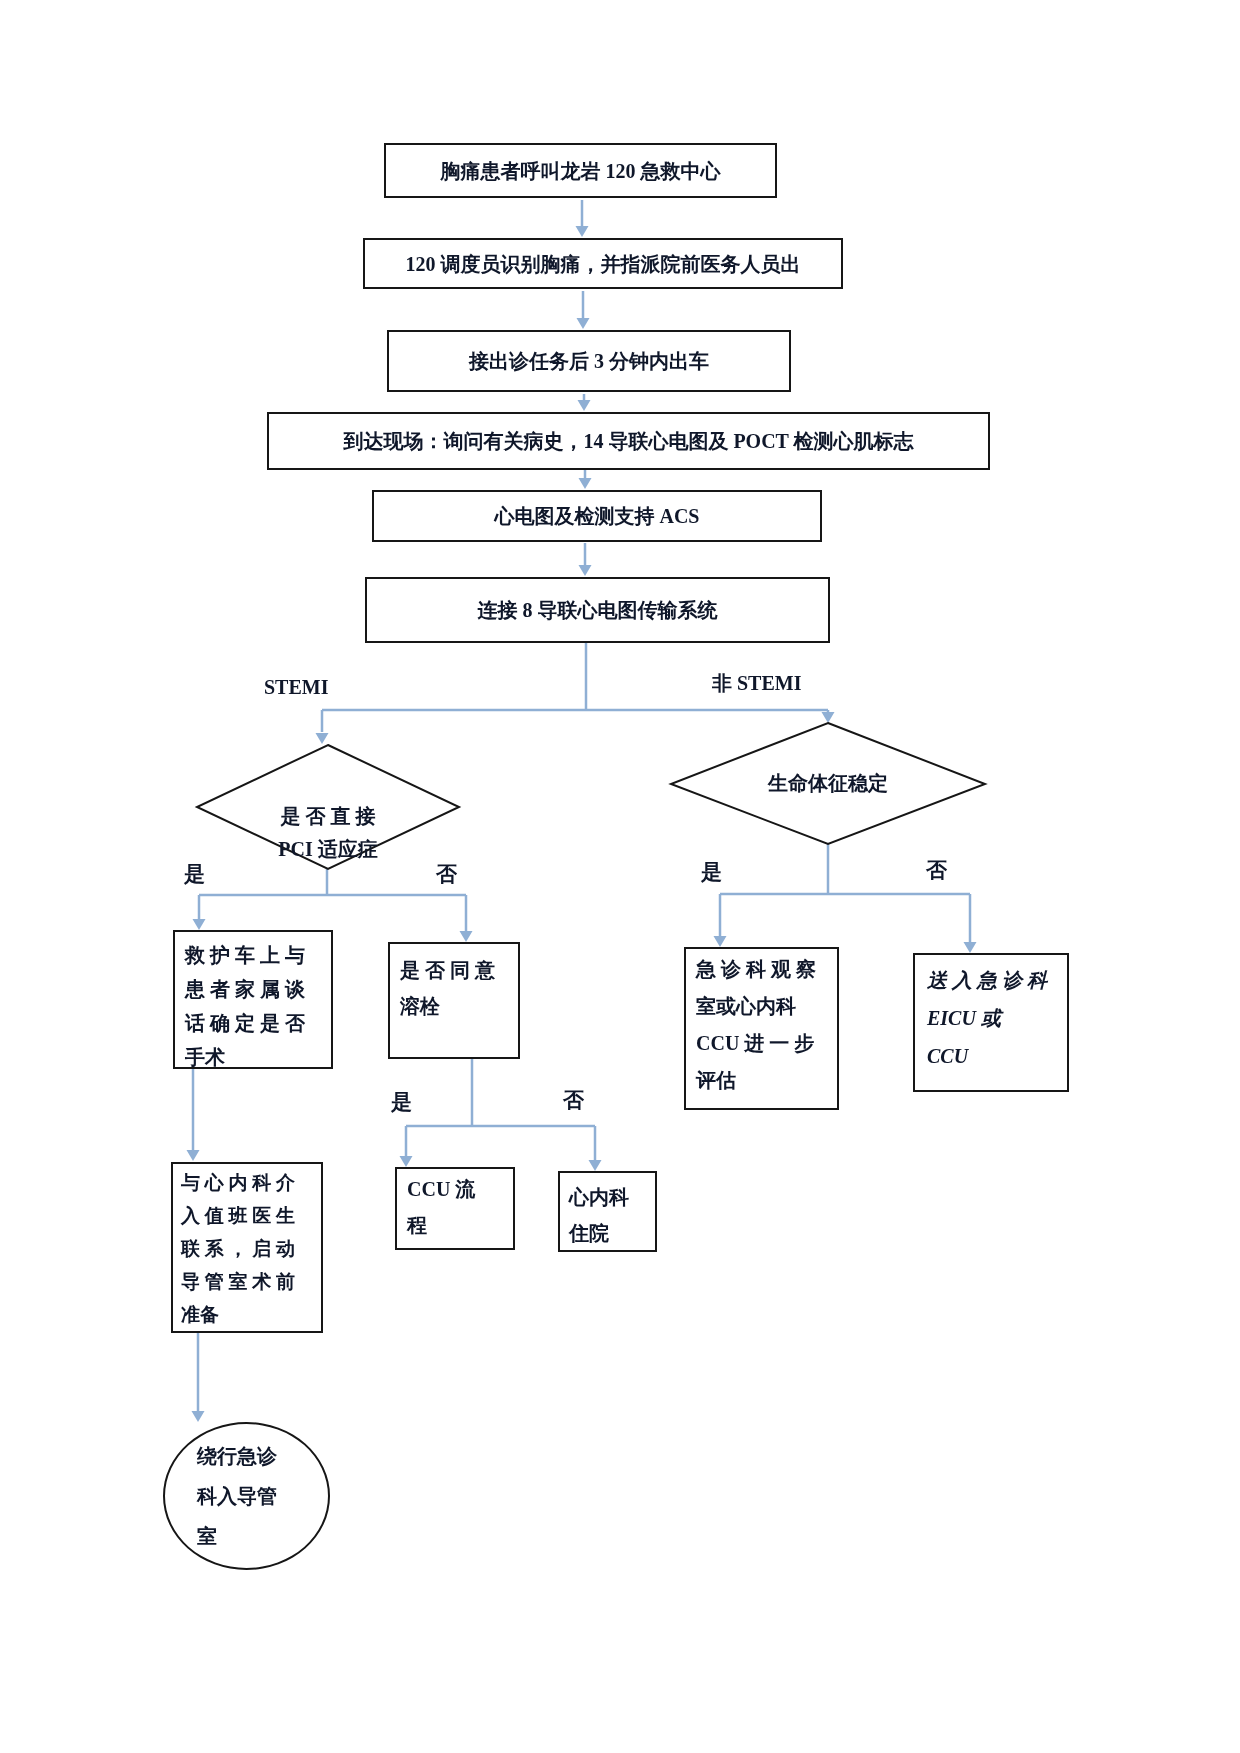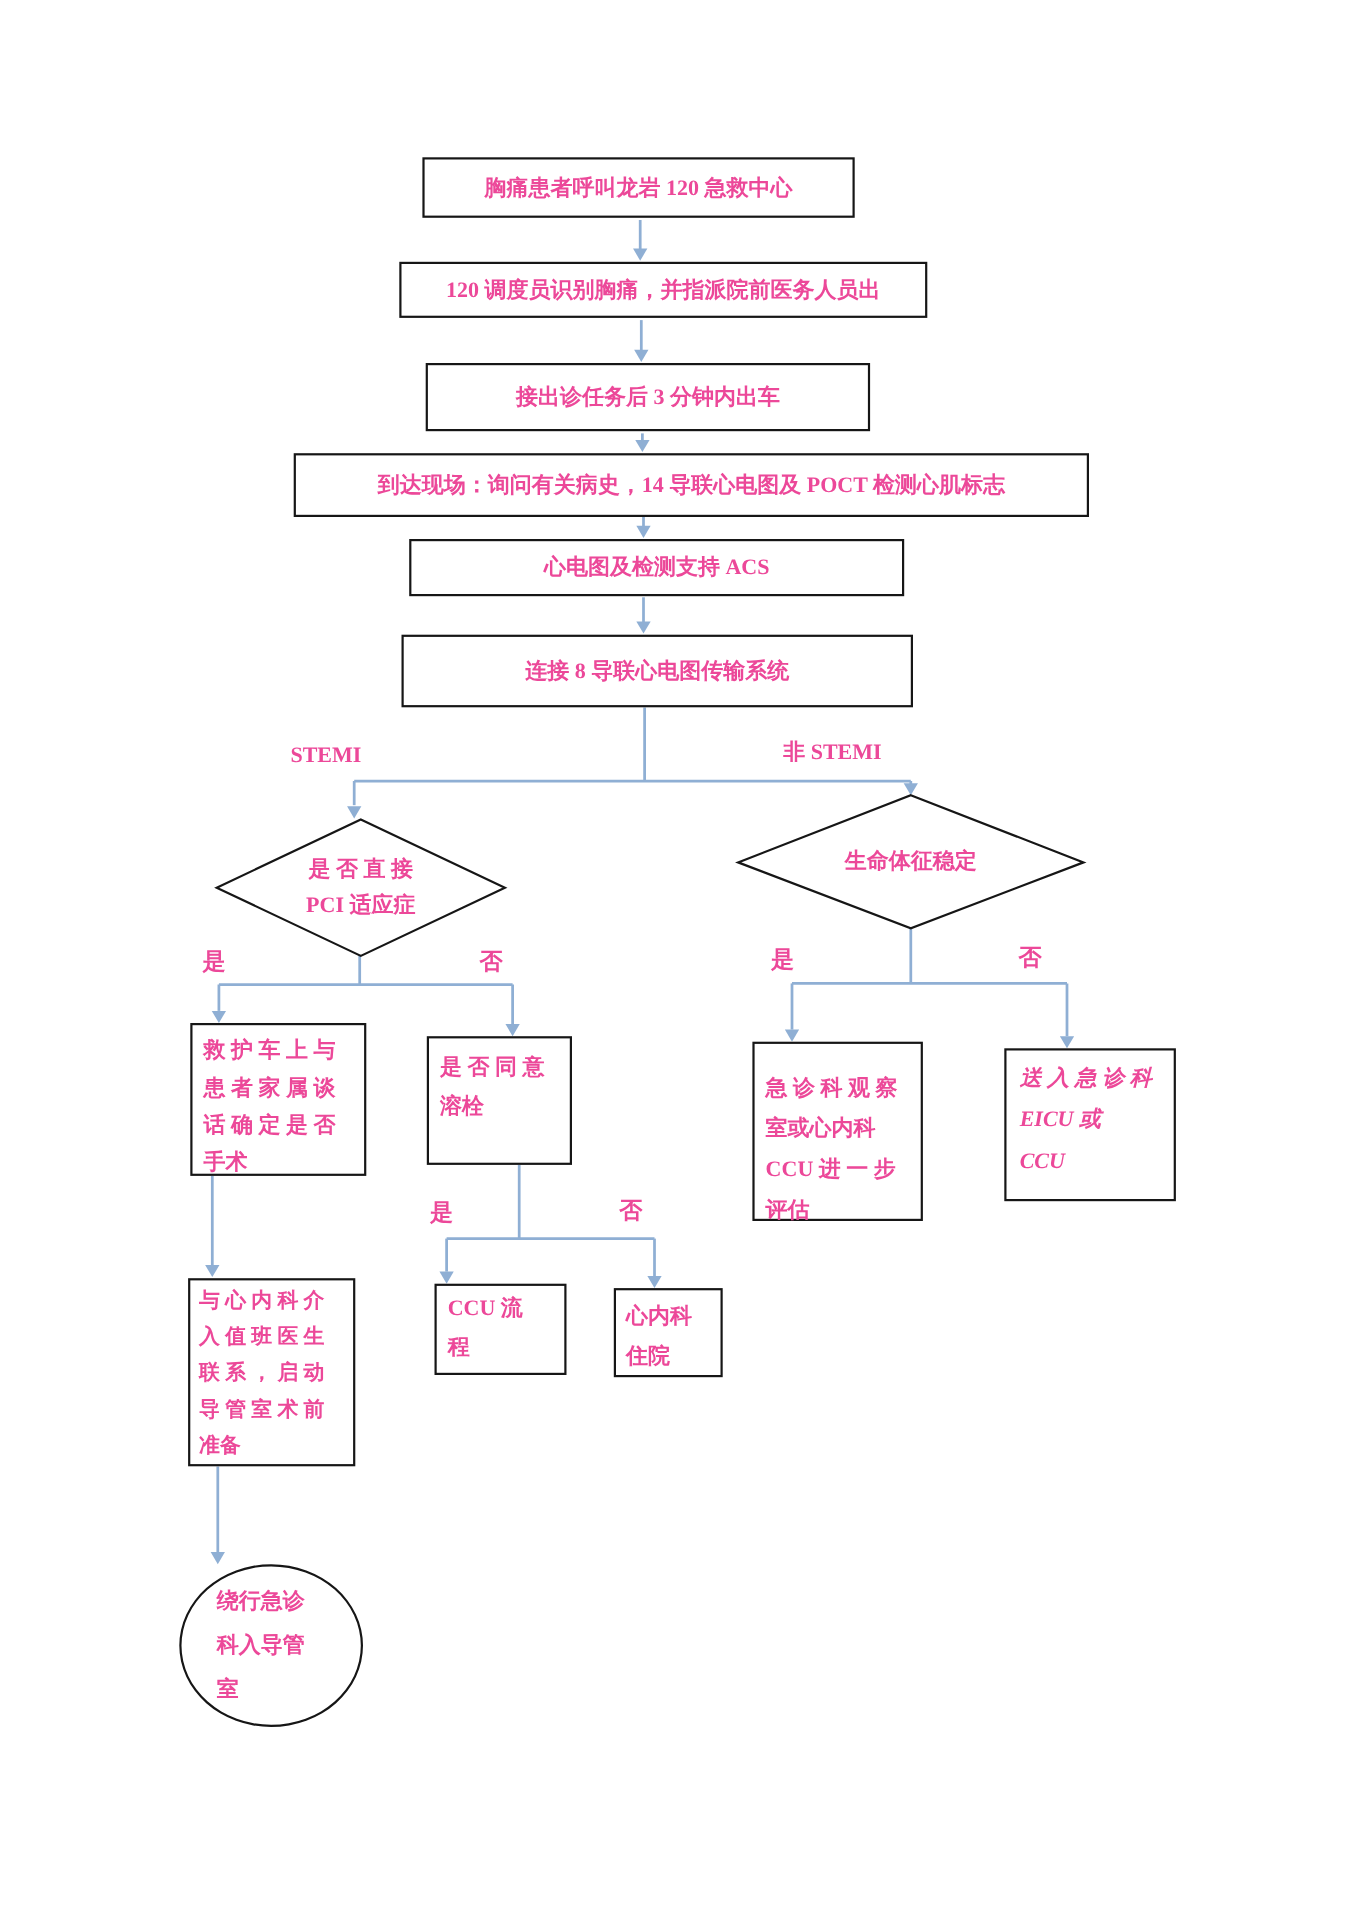--- a/index.html
+++ b/index.html
@@ -2,21 +2,21 @@
 <html><head>
 <meta charset="utf-8">
 <style>
   html,body{margin:0;padding:0;background:#ffffff;}
   .canvas{
     position:relative;
     width:1084px;height:1753px;
     background:#ffffff;
     font-family:"Liberation Serif","DejaVu Serif",serif;
     font-weight:700;
-    color:#ec4899;
+    color:#0f172a;
     overflow:hidden;
   }
   .lines{position:absolute;left:0;top:0;z-index:1;}
   .node{
     position:absolute;
     box-sizing:border-box;
     background:#ffffff;
     border:2px solid #161616;
     z-index:2;
     white-space:pre-line;
@@ -96,21 +96,21 @@
 
   <div class="node center" style="left:267px;top:412px;width:723px;height:58px;">到达现场：询问有关病史，14 导联心电图及 POCT 检测心肌标志</div>
 
   <div class="node center" style="left:372px;top:490px;width:450px;height:52px;">心电图及检测支持 ACS</div>
 
   <div class="node center" style="left:365px;top:577px;width:465px;height:66px;">连接 8 导联心电图传输系统</div>
 
   <span class="lbl" style="left:264px;top:676px;font-size:20px;">STEMI</span>
   <span class="lbl" style="left:712px;top:670px;font-size:20px;text-align:center;">非 STEMI</span>
 
-  <div class="dtext" style="left:197px;top:745px;width:262px;height:124px;">是 否 直 接
+  <div class="dtext" style="left:197px;top:771px;width:262px;height:124px;">是 否 直 接
 PCI 适应症</div>
   <div class="dtext" style="left:671px;top:723px;width:314px;height:121px;">生命体征稳定</div>
 
   <span class="lbl" style="left:184px;top:860px;">是</span>
   <span class="lbl" style="left:436px;top:860px;">否</span>
 
   <div class="node" style="left:173px;top:930px;width:160px;height:139px;padding:6px 10px;">救 护 车 上 与
 患 者 家 属 谈
 话 确 定 是 否
 手术</div>
@@ -133,21 +133,21 @@
 导 管 室 术 前
 准备</div>
 
   <div class="circle" style="left:163px;top:1422px;width:167px;height:148px;padding:12px 0 0 32px;">绕行急诊
 科入导管
 室</div>
 
   <span class="lbl" style="left:701px;top:858px;">是</span>
   <span class="lbl" style="left:926px;top:856px;">否</span>
 
-  <div class="node" style="left:684px;top:947px;width:155px;height:163px;padding:22px 10px;line-height:37px;">急 诊 科 观 察
+  <div class="node" style="left:684px;top:947px;width:155px;height:163px;padding:2px 10px;line-height:37px;">急 诊 科 观 察
 室或心内科
 CCU 进 一 步
 评估</div>
 
   <div class="node" style="left:913px;top:953px;width:156px;height:139px;padding:6px 12px;line-height:38px;font-style:italic;">送 入 急 诊 科
 EICU 或
 CCU</div>
 
 </div>
 

